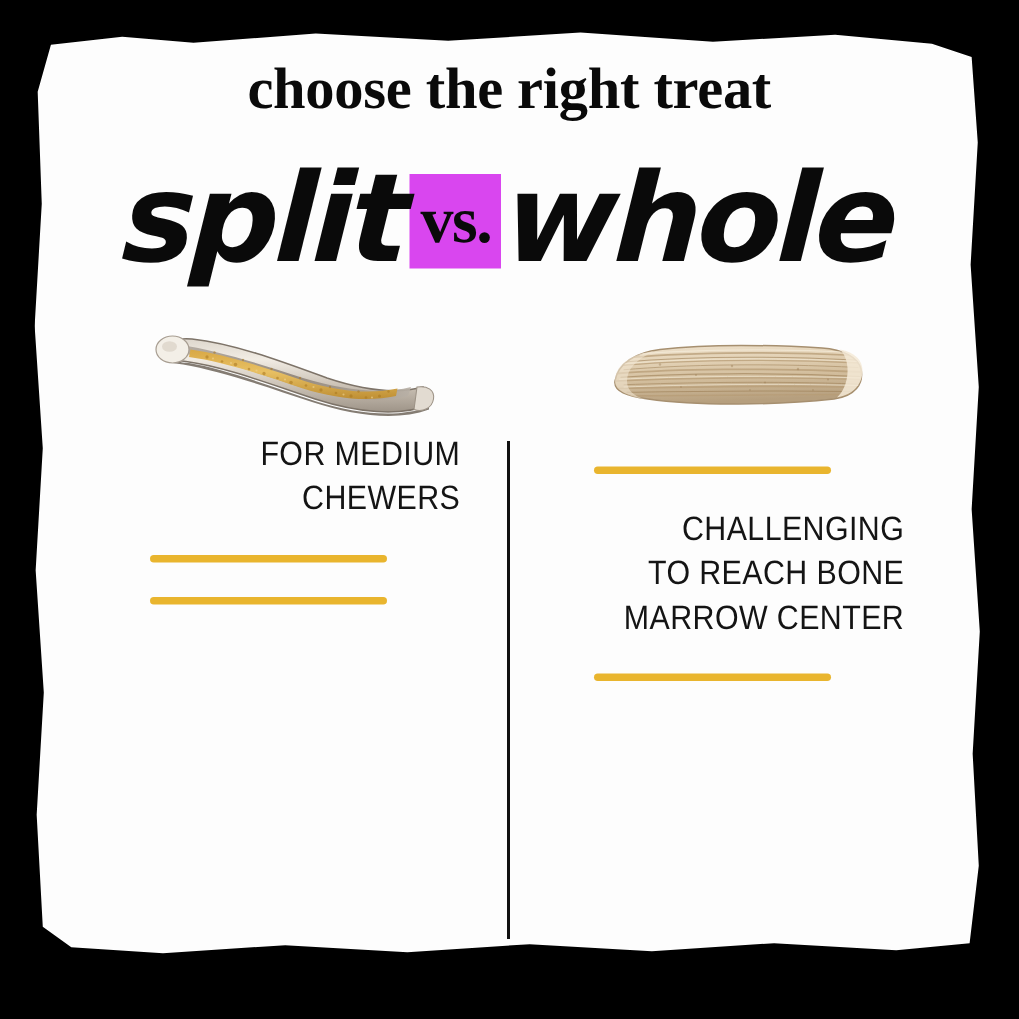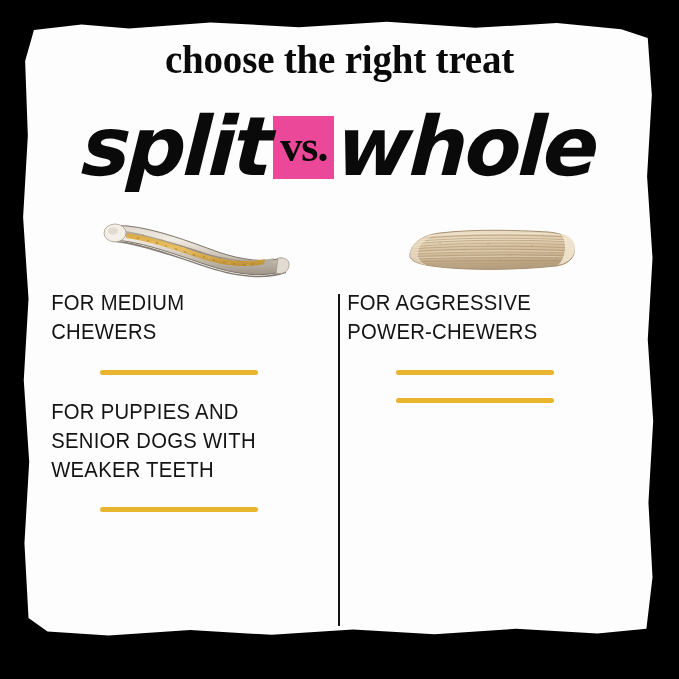--- a/index.html
+++ b/index.html
@@ -71,21 +71,21 @@
     font-weight:700;
     font-size:82px;
     line-height:0.95;
     color:#0a0a0a;
     letter-spacing:-3px;
     font-style:italic;
     transform:skewX(-3deg);
   }
   #ttl-split { margin-right:2px; }
   #ttl-vs {
-    background:#ec4899;
+    background:#d946ef;
     color:#0a0a0a;
     font-family:"Liberation Serif", serif;
     font-weight:700;
     font-style:normal;
     font-size:44px;
     letter-spacing:-1px;
     padding:9px 7px 10px 7px;
     transform:none;
     line-height:1;
     margin:0 1px;
@@ -109,21 +109,21 @@
     background:#111;
   }
   .col {
     position:absolute;
     top:288px;
     width:284px;
   }
   #col-left  { left:37px; }
   #col-right { left:333px; }
 
-  .feature { text-align:left; }
+  .feature { text-align:right; }
   .feature-text {
     font-family:"Liberation Sans", sans-serif;
     font-weight:400;
     font-size:22.5px;
     line-height:1.30;
     letter-spacing:0.3px;
     color:#141414;
     transform:scaleX(0.90);
     transform-origin:center;
     white-space:pre-line;
@@ -286,31 +286,27 @@
     </div>
 
     <div id="divider-vertical"></div>
 
     <div class="col" id="col-left">
       <div class="feature">
         <div class="feature-text">FOR MEDIUM
 CHEWERS</div>
       </div>
       <div class="rule"></div>
+      <div class="rule"></div>
+    </div>
+
+    <div class="col" id="col-right">
+      <div class="rule"></div>
       <div class="feature">
-        <div class="feature-text">FOR PUPPIES AND
-SENIOR DOGS WITH
-WEAKER TEETH</div>
+        <div class="feature-text">CHALLENGING
+TO REACH BONE
+MARROW CENTER</div>
       </div>
       <div class="rule"></div>
     </div>
 
-    <div class="col" id="col-right">
-      <div class="feature">
-        <div class="feature-text">FOR AGGRESSIVE
-POWER-CHEWERS</div>
-      </div>
-      <div class="rule"></div>
-      <div class="rule"></div>
-    </div>
-
   </div>
 </div>
 
 </body></html>

